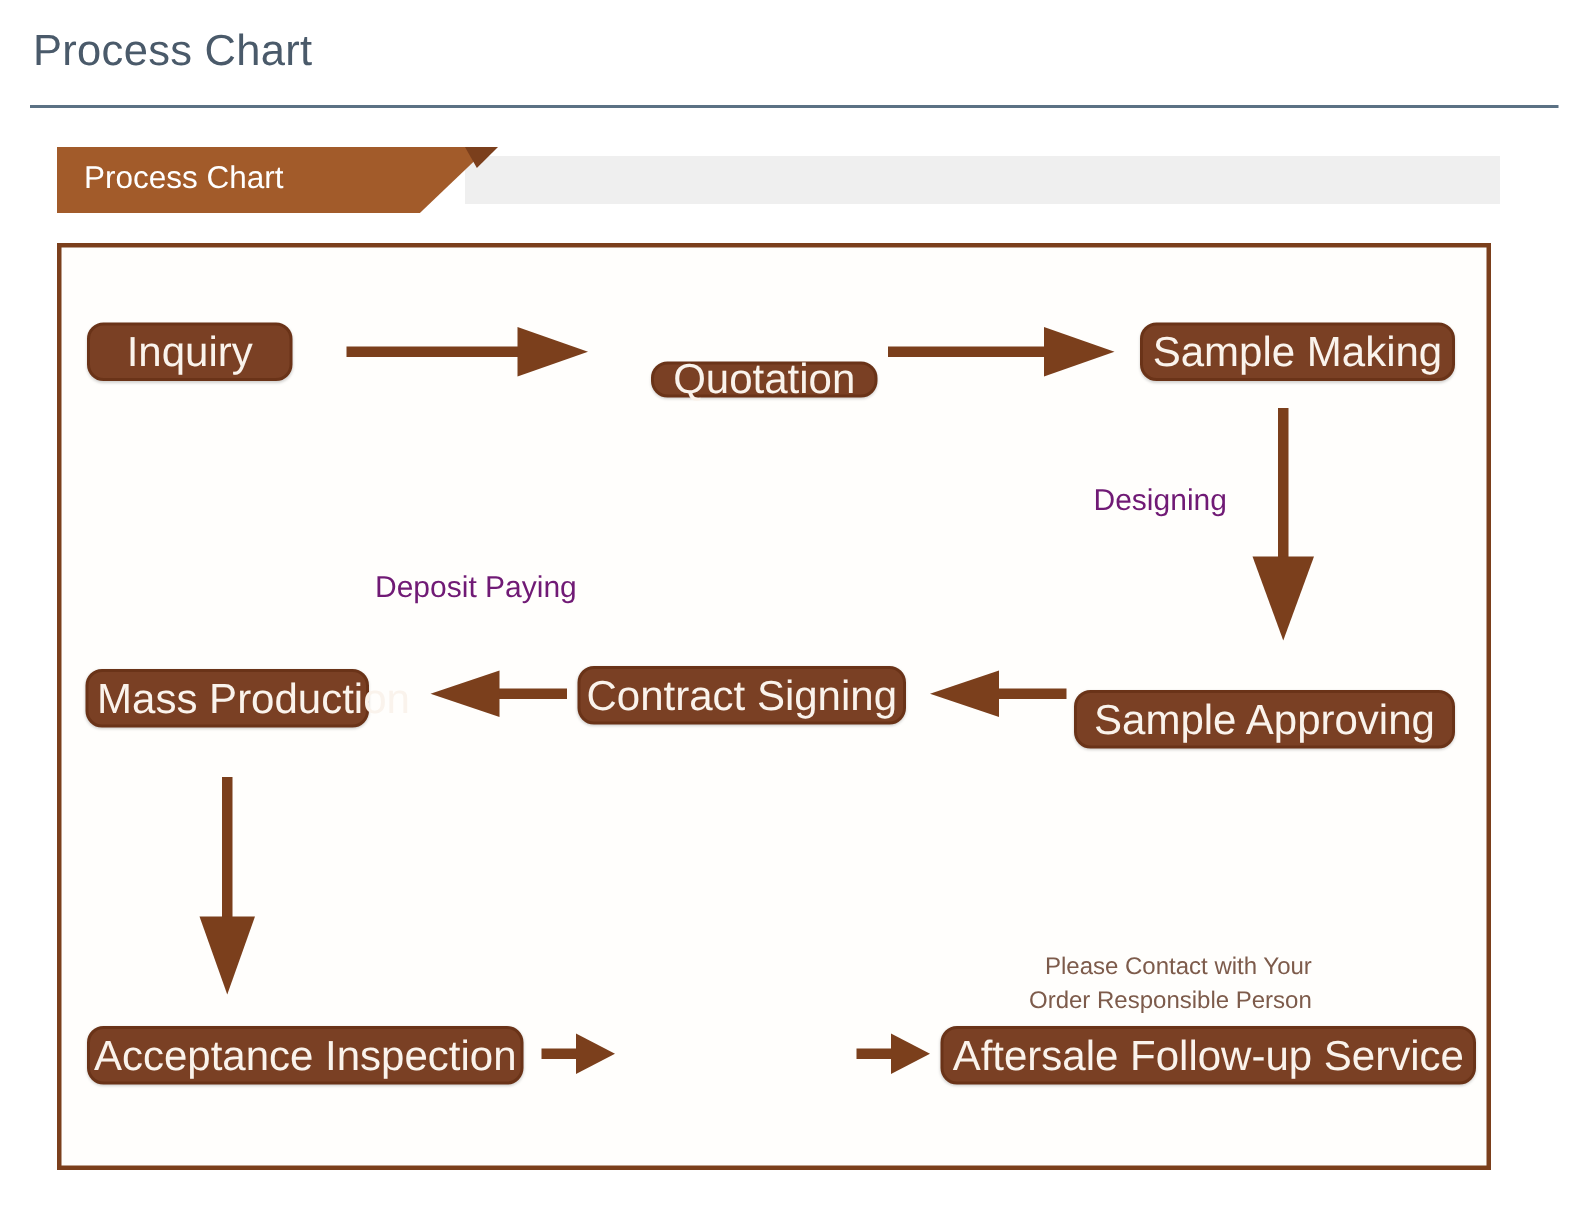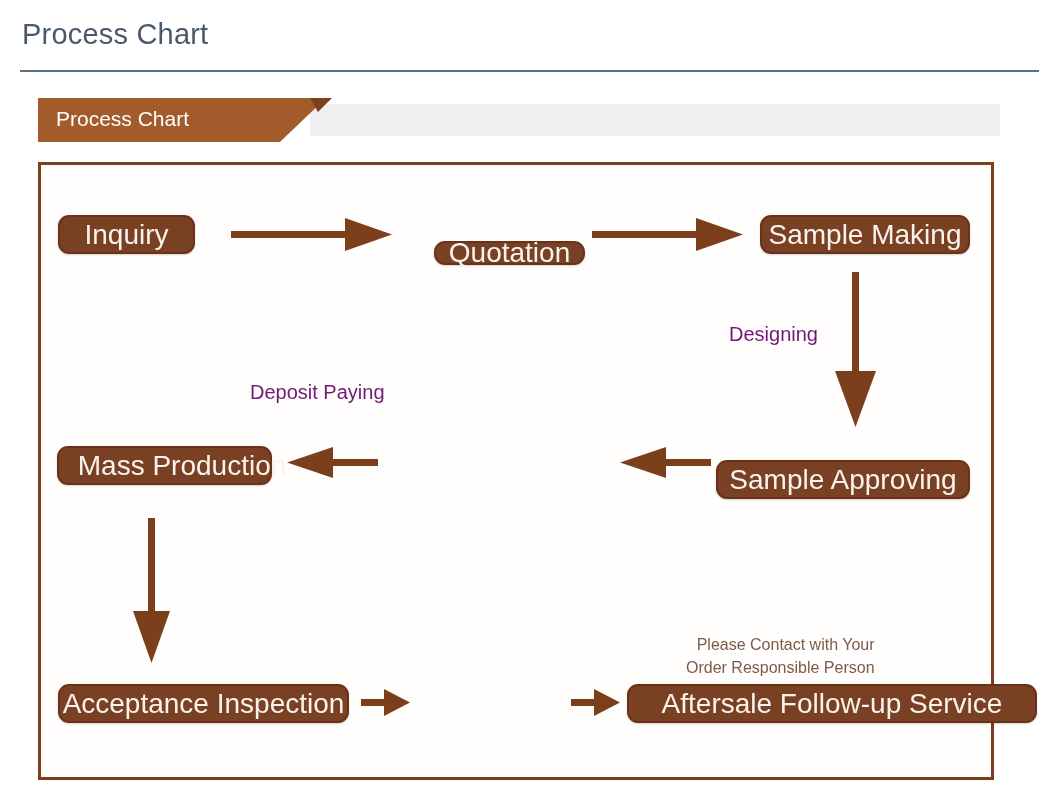--- a/index.html
+++ b/index.html
@@ -198,24 +198,25 @@
         <polygon points="594,689 620,702.5 594,716"></polygon>
       </g>
     </g>
   </svg>
 
   <div class="node" style="left:58px;  top:215px; width:137px; height:39px;">Inquiry</div>
   <div class="node" style="left:434px; top:215px; width:151px; height:24px;margin-top:26px;">Quotation</div>
   <div class="node" style="left:760px; top:215px; width:210px; height:39px;">Sample Making</div>
 
   <div class="node" style="left:716px; top:444px; width:254px; height:39px;margin-top:16px;">Sample Approving</div>
-  <div class="node" style="left:57px;  top:446px; width:215px; height:39px;padding-left:35px;">Mass Production</div>
+  <div class="node" style="left:385px; top:444px; width:219px; height:39px;">Contract Signing</div>
+  <div class="node" style="left:57px;  top:446px; width:189px; height:39px;padding-left:35px;">Mass Production</div>
 
   <div class="node" style="left:58px;  top:684px; width:291px; height:39px;text-align:center;">Acceptance Inspection</div>
-  <div class="node" style="left:627px; top:684px; width:410px; height:39px;">Aftersale Follow-up Service</div>
+  <div class="node" style="left:627px; top:684px; width:357px; height:39px;">Aftersale Follow-up Service</div>
 
   <div class="conn-label" style="left:729px; top:323px;">Designing</div>
   <div class="conn-label" style="left:250px; top:381px;">Deposit Paying</div>
 
   <div class="note" style="left:686px; top:633px;">
     <div>Please Contact with Your</div>
     <div>Order Responsible Person</div>
   </div>
 
 </div>

